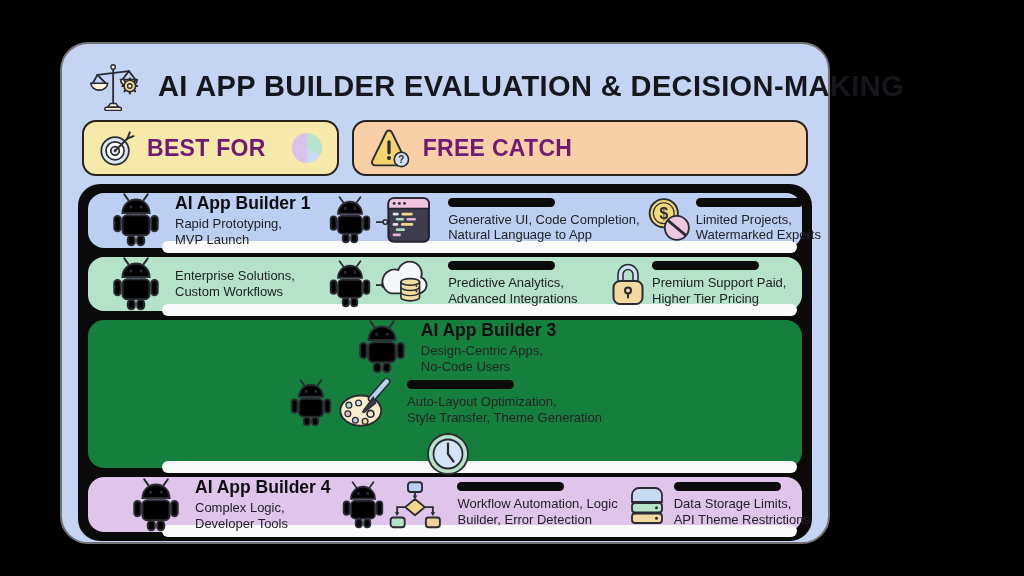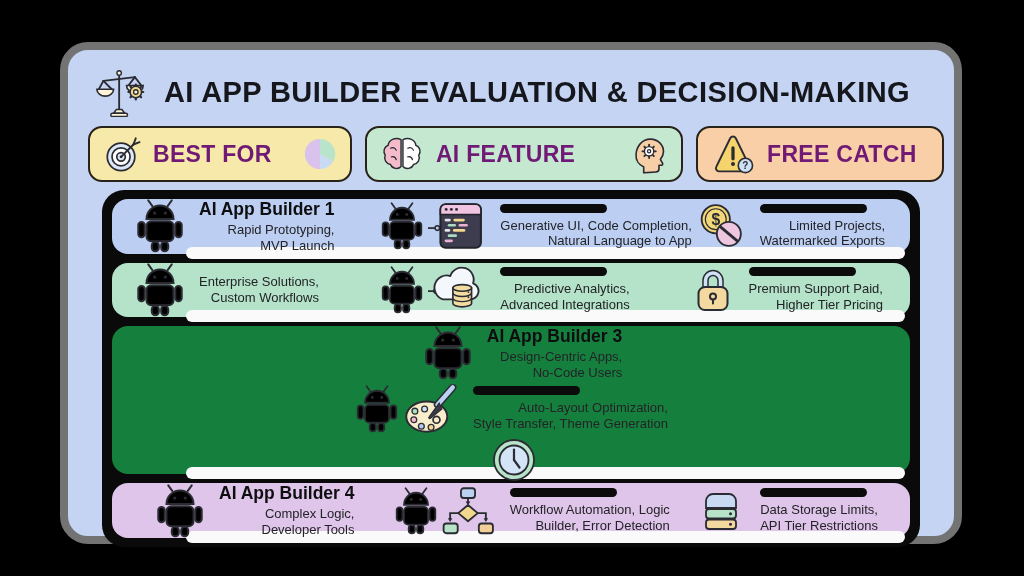--- a/index.html
+++ b/index.html
@@ -1,42 +1,42 @@
 <!DOCTYPE html>
 <html><head>
 <meta charset="utf-8">
 <style>
   html,body{margin:0;padding:0;}
   body{
     width:1024px;height:576px;background:#000;position:relative;overflow:hidden;
     font-family:"Liberation Sans", sans-serif;
   }
   .panel{
-    position:absolute;left:60px;top:42px;width:902px;height:502px;
-    background:#c4d4f2;border:8px solid #737373;border-radius:28px;
+    position:absolute;left:60px;top:42px;width:770px;height:502px;
+    background:#c4d4f2;border:2px solid #737373;border-radius:28px;
     box-sizing:border-box;padding:8px 14px 12px;display:flex;flex-direction:column;
   }
   .title-row{display:flex;align-items:center;gap:16px;padding:4px 6px 4px 12px;height:60px;flex:none;}
   .title{font-size:29px;font-weight:800;color:#15171c;letter-spacing:.4px;white-space:nowrap;}
   .pills{display:flex;gap:13px;padding:0 6px;height:56px;flex:none;}
   .pill{display:flex;align-items:center;gap:12px;border:2.5px solid #282218;border-radius:14px;
         padding:0 13px;box-sizing:border-box;height:100%;}
   .pill-1{flex:0 0 31.2%;}
   .pill-2{flex:0 0 37.6%;}
   .pill-3{flex:1;}
   .pill .lbl{font-size:23px;font-weight:800;color:#701a75;letter-spacing:.3px;white-space:nowrap;}
   .sp{flex:1;}
-  .rows-wrap{margin:8px 20px 0;background:#0a0a0b;border-radius:22px;padding:9px 10px;
-             flex:1;display:flex;flex-direction:column;gap:9px;text-align:right;}
+  .rows-wrap{margin:8px 2px 0;background:#0a0a0b;border-radius:22px;padding:9px 10px;
+             flex:1;display:flex;flex-direction:column;gap:9px;}
   .row{flex:1;border-radius:16px;position:relative;z-index:0;display:flex;align-items:center;}
   .row::after{content:"";position:absolute;left:74px;right:5px;bottom:-5px;height:12px;
               border-radius:8px;background:#fafafa;z-index:-1;}
   .c1{flex:0 0 33.5%;display:flex;align-items:center;gap:13px;padding-left:22px;box-sizing:border-box;}
   .c2{flex:0 0 38.5%;display:flex;align-items:center;gap:3px;box-sizing:border-box;}
-  .c3{flex:1;display:flex;align-items:center;gap:16px;padding-left:6px;box-sizing:border-box;}
+  .c3{flex:1;display:flex;align-items:center;gap:4px;padding-left:6px;box-sizing:border-box;}
   .nm{font-size:17.5px;font-weight:bold;color:#0e0e11;margin-bottom:2px;white-space:nowrap;}
   .ds{font-size:13px;line-height:1.22;color:#232327;white-space:nowrap;}
   .bar{width:107px;height:9px;background:#0b0b0c;border-radius:5px;margin-bottom:5px;}
   .txb{margin-left:13px;}
   svg.ic{display:block;flex:none;}
   .a-yy{--hd:#f2da8e;--bd:#f2da8e;}
   .a-pp{--hd:#b9c6f0;--bd:#b9c6f0;}
   .a-gp{--hd:#aee0c4;--bd:#b9c6f0;}
   .a-gb{--hd:#aee0c4;--bd:#bdd4f1;}
   .a-gg{--hd:#aee0c4;--bd:#aee0c4;}
@@ -237,30 +237,20 @@
     <div class="pill pill-1" style="background-color: rgb(246, 233, 169);">
       <svg class="ic" width="38" height="38" viewBox="0 0 40 40">
           <use href="#sym-target"></use>
         </svg>
       <span class="lbl">BEST FOR</span>
       <span class="sp"></span>
       <svg class="ic" width="34" height="34" viewBox="0 0 36 36">
           <use href="#sym-pie"></use>
         </svg>
     </div>
-    <div class="pill pill-2" style="background-color: rgb(197, 232, 208);">
-      <svg class="ic" width="44" height="38" viewBox="0 0 46 38">
-          <use href="#sym-brain"></use>
-        </svg>
-      <span class="lbl">AI FEATURE</span>
-      <span class="sp"></span>
-      <svg class="ic" width="36" height="40" viewBox="0 0 40 44">
-          <use href="#sym-headgear"></use>
-        </svg>
-    </div>
     <div class="pill pill-3" style="background-color: rgb(248, 207, 166);">
       <svg class="ic" width="44" height="40" viewBox="0 0 46 42">
           <use href="#sym-warn"></use>
         </svg>
       <span class="lbl">FREE CATCH</span>
       <span class="sp"></span>
     </div>
   </div>
 
   <div class="rows-wrap">
@@ -412,20 +402,20 @@
         </div>
       </div>
       <div class="c3">
         <svg class="ic" width="46" height="44" viewBox="0 0 46 44">
             <use href="#sym-server"></use>
           </svg>
         <div>
           <div class="bar"></div>
           <div class="ds">
             <span>Data Storage Limits,</span><br>
-            <span>API Tier Restrictions</span>
+            <span>API Theme Restrictions</span>
           </div>
         </div>
       </div>
     </div>
 
   </div>
 </div>
 
 </body></html>

